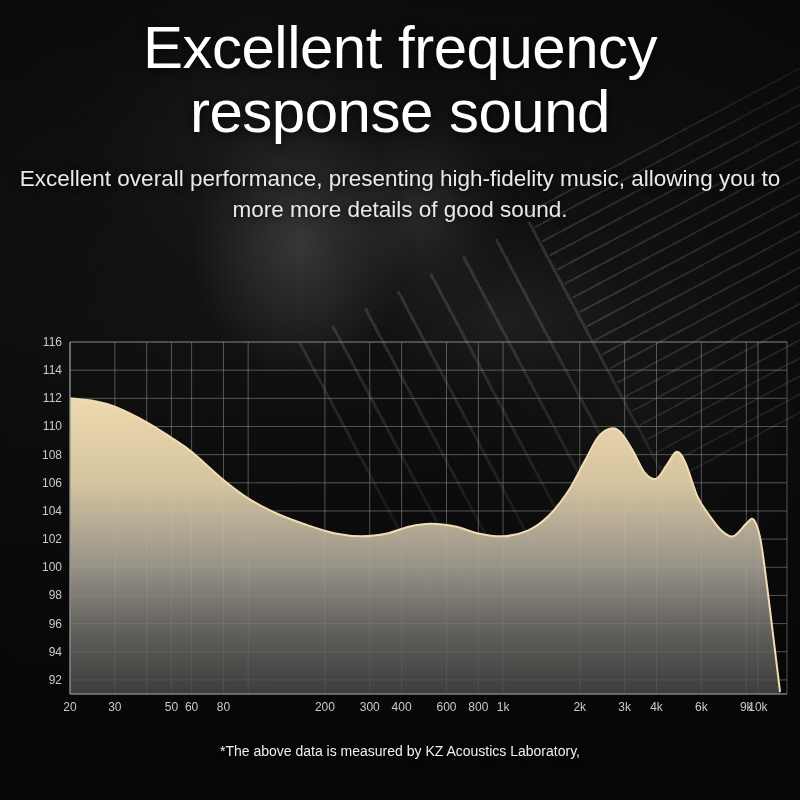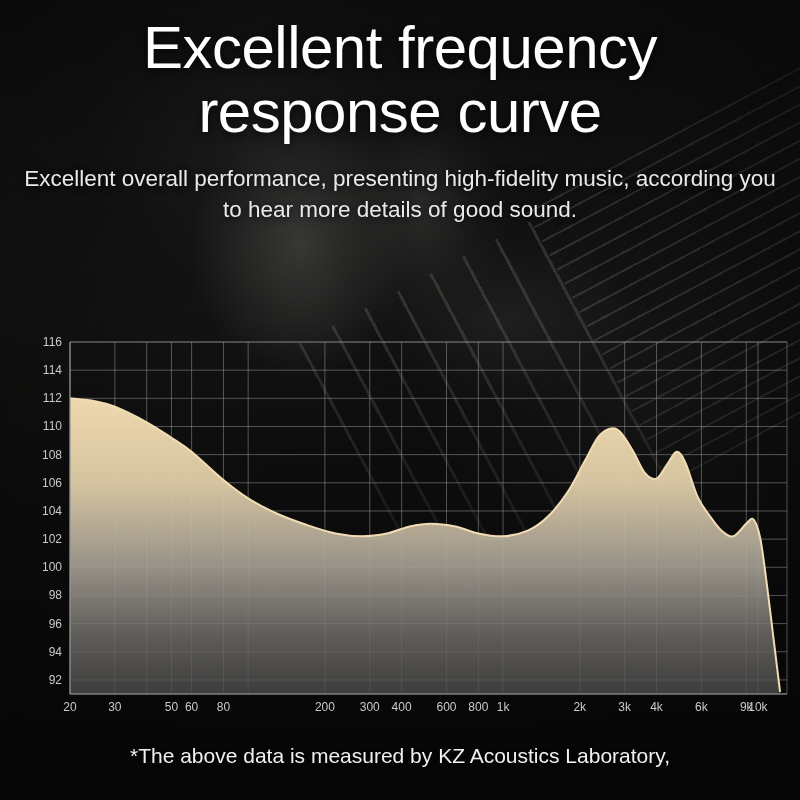--- a/index.html
+++ b/index.html
@@ -98,40 +98,40 @@
   }
   .chart-svg { display: block; }
 
   
   .footnote {
     position: absolute;
     left: 0; right: 0;
     top: 742px;
     text-align: center;
     color: #f0f0f0;
-    font-size: 21px;
+    font-size: 14px;
     line-height: 1.35;
     z-index: 6;
     text-shadow: 0 1px 5px rgba(0,0,0,0.9);
   }
 </style>
 </head>
 <body>
 
 <div id="page">
 
   <div class="bg-photo">
     <div class="bg-strings"></div>
     <div class="bg-frets"></div>
   </div>
   <div class="bg-vignette"></div>
 
   <div class="header">
-    <div class="title">Excellent frequency response curve</div>
-    <div class="subtitle">Excellent overall performance, presenting high-fidelity music, according you to hear more details of good sound.</div>
+    <div class="title">Excellent frequency response sound</div>
+    <div class="subtitle">Excellent overall performance, presenting high-fidelity music, allowing you to more more details of good sound.</div>
   </div>
 
   <div class="chart-wrap">
     <svg class="chart-svg" id="chart" width="800" height="800" viewBox="0 0 800 800">
       <defs>
         <linearGradient id="areaGrad" x1="0" y1="0" x2="0" y2="1">
           <stop offset="0%" stop-color="#eed9ae" stop-opacity="1"></stop>
           <stop offset="28%" stop-color="#ddcba6" stop-opacity="0.96"></stop>
           <stop offset="55%" stop-color="#a8a296" stop-opacity="0.90"></stop>
           <stop offset="78%" stop-color="#6e6c68" stop-opacity="0.85"></stop>

